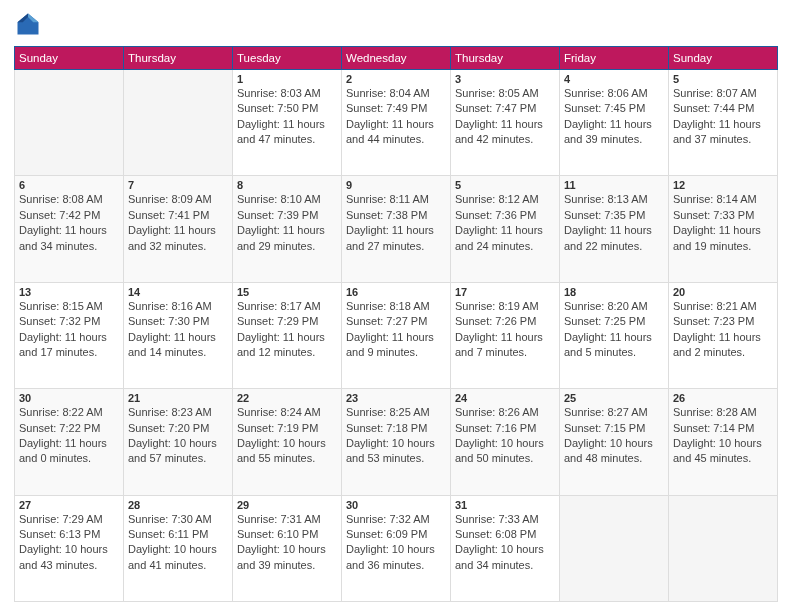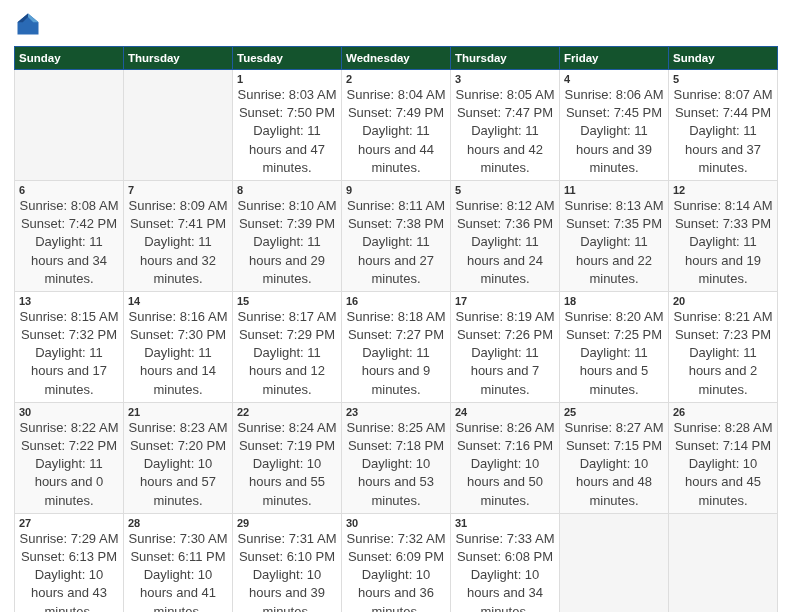--- a/index.html
+++ b/index.html
@@ -53,24 +53,24 @@
       color: #555;
     }
     .calendar {
       flex: 1;
       border: 1px solid #ccc;
       border-collapse: collapse;
       width: 100%;
       table-layout: fixed;
     }
     .calendar th {
-      background: #14532d;
+      background: #be185d;
       color: #fff;
       font-size: 11.5px;
-      font-weight: bold;
+      font-weight: normal;
       padding: 5px 4px;
       text-align: left;
       border: 1px solid #1e5a9e;
     }
     .calendar td {
       vertical-align: top;
       font-size: 9.5px;
       color: #333;
       padding: 3px 4px;
       border: 1px solid #ddd;
@@ -79,24 +79,23 @@
     }
     .calendar td.empty {
       background: #f5f5f5;
     }
     .day-number {
       font-size: 11px;
       font-weight: bold;
       margin-bottom: 1px;
     }
     .day-detail {
-      font-size: 13px;
+      font-size: 11px;
       color: #444;
       line-height: 1.4;
-      text-align: center;
     }
     .row-shaded td {
       background: #f9f9f9;
     }
   </style>
 </head>
 <body>
 
 <div class="page">
   <div class="header">

